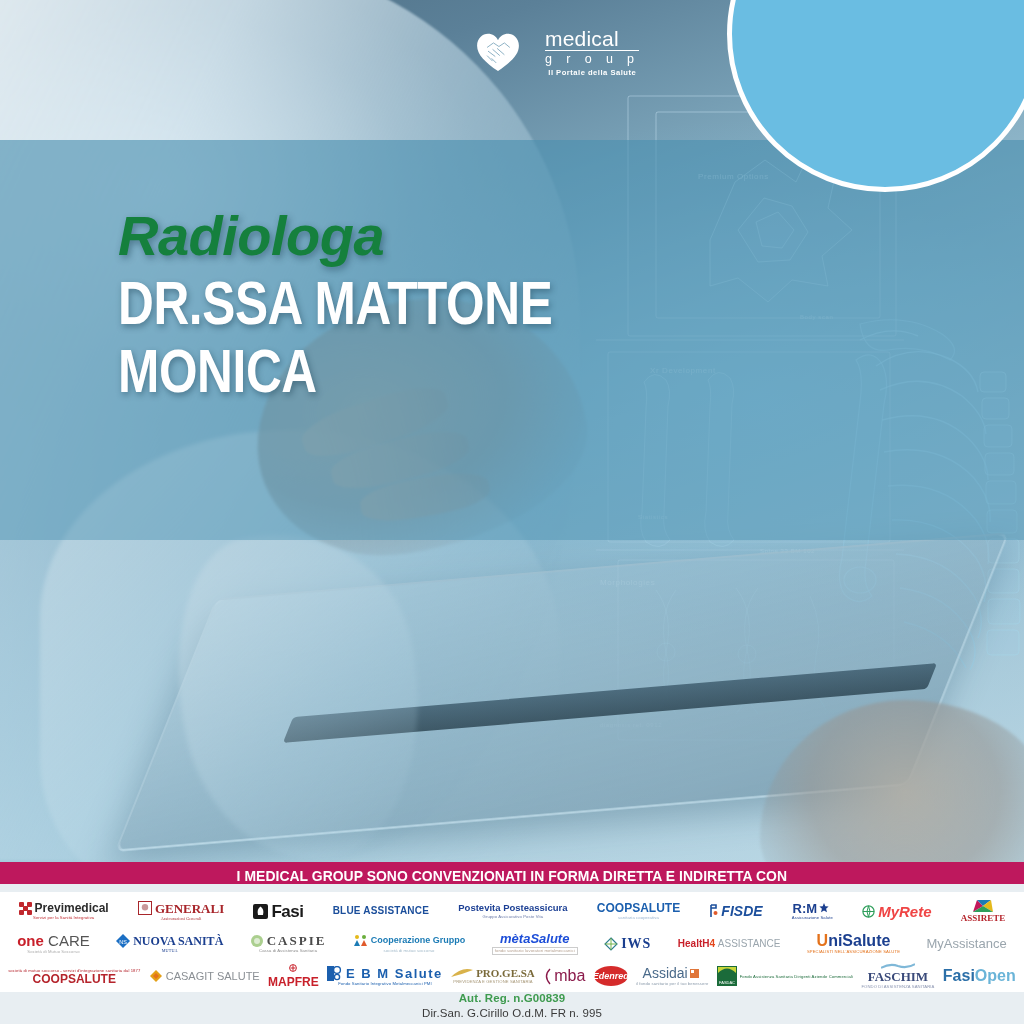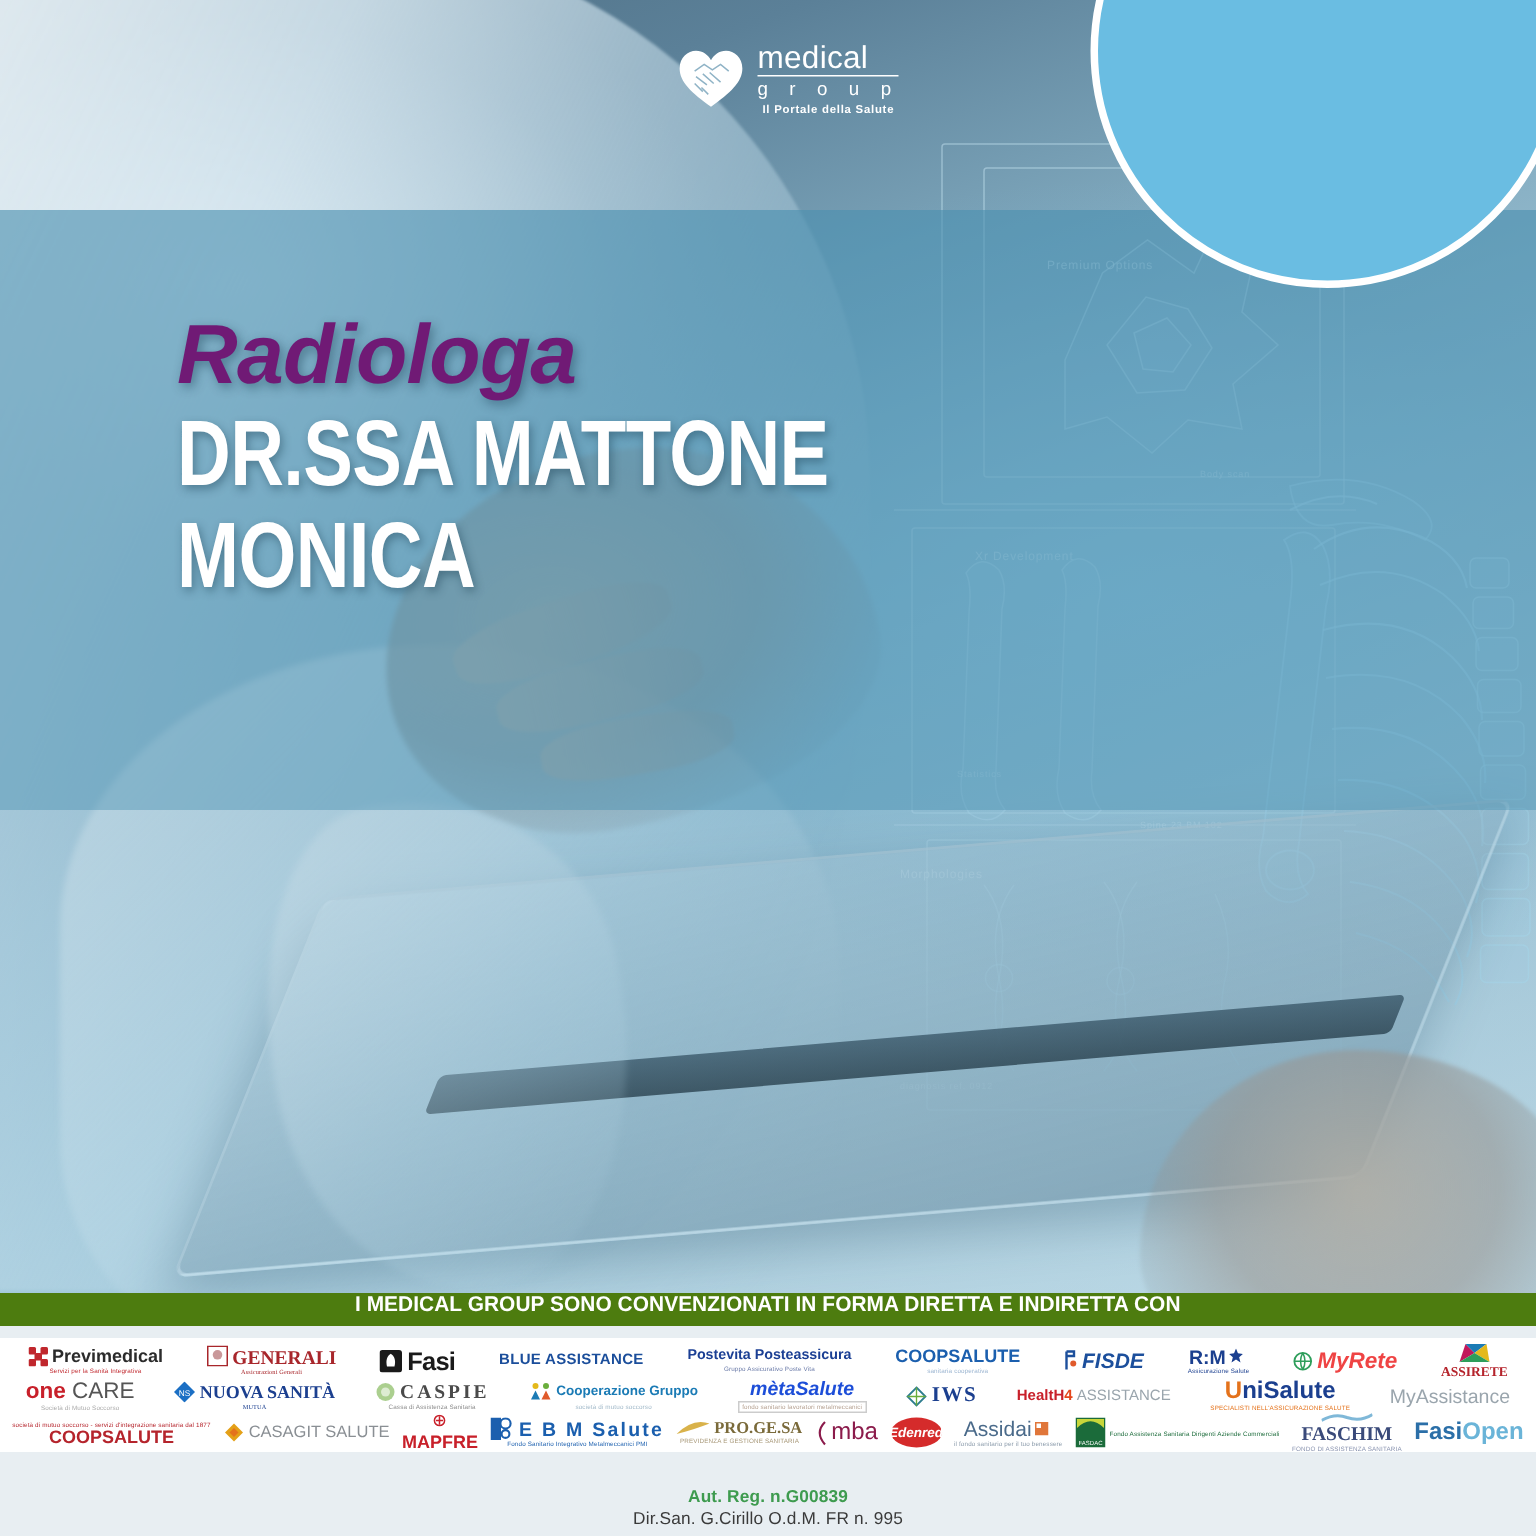--- a/index.html
+++ b/index.html
@@ -79,21 +79,21 @@
   .banner-strip{
     position:absolute;left:0;top:140px;width:1024px;height:400px;
     background:rgba(74,143,176,.62);
   }
   .banner-strip2{
     position:absolute;left:0;top:540px;width:1024px;height:322px;
     background:linear-gradient(180deg,rgba(90,150,180,.36),rgba(110,170,198,.30));
   }
 
   
-  .logo{position:absolute;left:452px;top:28px;display:flex;align-items:center;gap:9px;z-index:6;}
+  .logo{position:absolute;left:476px;top:28px;display:flex;align-items:center;gap:25px;z-index:6;}
   .logo-mark{width:44px;height:40px;flex:none;}
   .logo-txt{display:flex;flex-direction:column;line-height:1;}
   .logo-medical{
     font-size:21px;font-weight:400;color:#ffffff;letter-spacing:.2px;
     border-bottom:1.5px solid #ffffff;padding-bottom:1px;
   }
   .logo-group{
     font-size:12.5px;color:#ffffff;letter-spacing:5.4px;margin-top:2px;font-weight:400;
   }
   .logo-tag{
@@ -106,42 +106,42 @@
     background:#6ABDE2;border:5px solid #ffffff;
     display:flex;flex-direction:column;align-items:center;justify-content:flex-end;
     padding-bottom:76px;box-sizing:border-box;z-index:7;
   }
   .badge-l1{font-size:30px;font-weight:400;color:#ffffff;letter-spacing:.4px;line-height:1.15;}
   .badge-l2{font-size:33px;font-weight:700;color:#ffffff;letter-spacing:.4px;line-height:1.15;}
 
   
   .headline{position:absolute;left:118px;top:208px;z-index:6;}
   .role{
-    font-size:56px;font-weight:700;font-style:italic;color:#701a75;
+    font-size:56px;font-weight:700;font-style:italic;color:#15803d;
     letter-spacing:-.5px;line-height:1;
     text-shadow:2px 3px 7px rgba(20,55,75,.45);
   }
   .docname{
     margin-top:10px;font-size:62px;font-weight:700;color:#ffffff;
     line-height:.94;letter-spacing:-.5px;
     transform:scaleX(.80);transform-origin:left top;
     text-shadow:2px 3px 7px rgba(20,55,75,.42);
   }
 
   
   .convbar{
     position:absolute;left:0;top:862px;width:1024px;height:22px;
-    background:#4d7c0f;display:flex;align-items:flex-start;justify-content:center;z-index:8;
+    background:#be185d;display:flex;align-items:flex-end;justify-content:center;z-index:8;
   }
   .convbar span{
     color:#ffffff;font-size:14.2px;font-weight:700;letter-spacing:.05px;
     transform:scaleX(.98);
   }
   .logos{
-    position:absolute;left:0;top:892px;width:1024px;height:76px;background:#ffffff;z-index:8;
+    position:absolute;left:0;top:892px;width:1024px;height:100px;background:#ffffff;z-index:8;
     display:flex;flex-direction:column;justify-content:space-between;padding:3px 4px 0;box-sizing:border-box;
   }
   .logo-row{display:flex;align-items:center;justify-content:space-around;height:32px;}
   .lg{
     display:flex;flex-direction:column;align-items:center;justify-content:center;
     line-height:1;white-space:nowrap;
   }
   .lg-main{font-size:12px;font-weight:700;}
   .lg-sub{font-size:4.2px;margin-top:1.5px;letter-spacing:.1px;}
   .lg-ico{margin-right:3px;}

